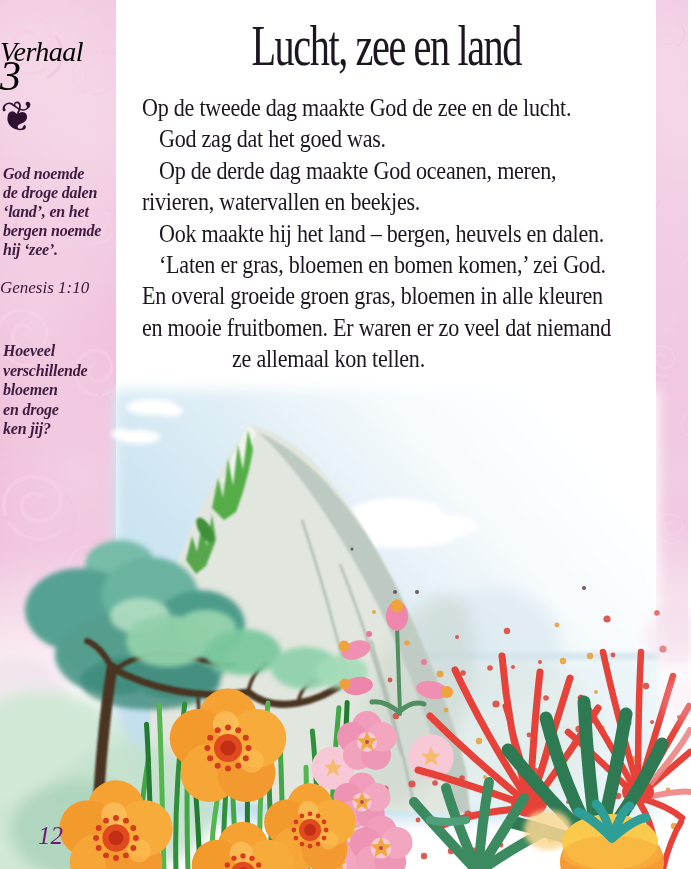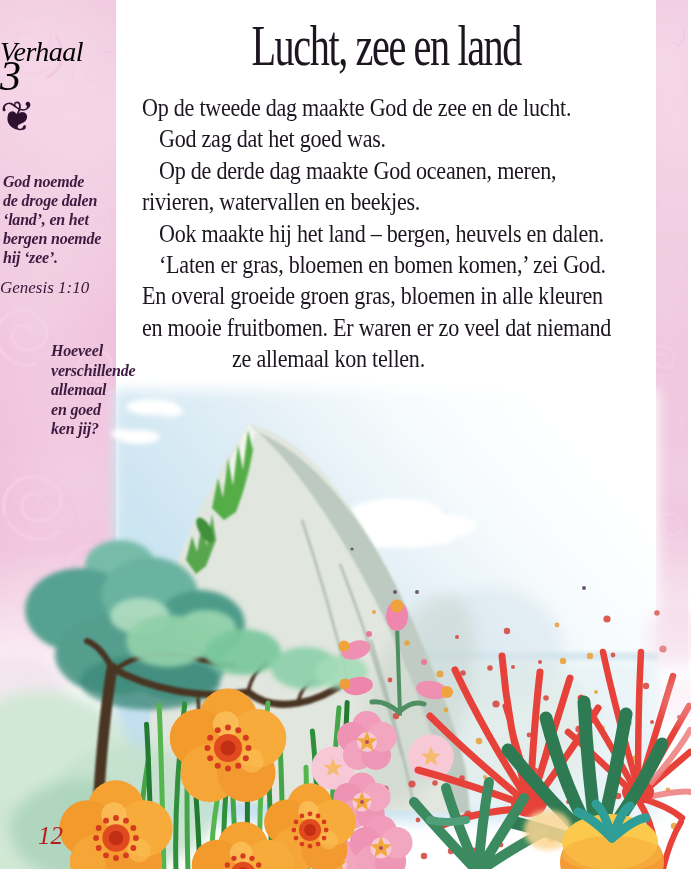--- a/index.html
+++ b/index.html
@@ -23,37 +23,37 @@
               mask-image:linear-gradient(to bottom,#000 60%,rgba(0,0,0,.5) 70%,transparent 78%);}
   .strip svg{position:absolute;left:0;top:0;}
   
   .illo{position:absolute;left:0;top:378px;width:691px;height:491px;z-index:1;}
   
   .txt{position:absolute;z-index:2;}
   .story-label{position:absolute;left:0;top:24px;width:116px;font-style:italic;font-size:28px;
                letter-spacing:-.5px;margin-top:12px;}
   .story-number{position:absolute;left:0;top:52px;width:116px;font-style:italic;font-size:42px;}
   .ornament{position:absolute;left:0;top:96px;width:116px;font-size:42px;line-height:1;color:#2e1130;}
-  .verse{position:absolute;left:3px;top:172px;width:110px;font-weight:bold;font-style:italic;
+  .verse{position:absolute;left:3px;top:164px;width:110px;font-weight:bold;font-style:italic;
          font-size:16px;line-height:19px;color:#3d1b41;letter-spacing:-.2px;}
   .verse-ref{position:absolute;left:0;top:278px;width:124px;font-style:italic;font-size:17px;
              color:#39193d;}
   .question{position:absolute;left:3px;top:341px;width:110px;font-weight:bold;font-style:italic;
-            font-size:16px;line-height:19.5px;color:#3d1b41;letter-spacing:-.2px;margin-left:48px;}
+            font-size:16px;line-height:19.5px;color:#3d1b41;letter-spacing:-.2px;}
   .page-title{position:absolute;left:116px;top:14px;width:484px;text-align:center;
               font-size:56px;color:#1d1520;white-space:nowrap;margin-left:28px;}
   .page-title span{display:inline-block;letter-spacing:-2px;transform:scaleX(.72);
                    transform-origin:center;}
   .story{position:absolute;left:142px;top:92px;color:#1d1620;font-size:26px;line-height:31.4px;}
   .story .ln{white-space:nowrap;letter-spacing:-.3px;transform:scaleX(.85);
              transform-origin:left center;}
   .story .indent{margin-left:17px;}
   .story .deep{margin-left:90px;}
   .page-number{position:absolute;left:38px;top:822px;font-style:italic;font-size:25px;
-               color:#b91c1c;}
+               color:#701a75;}
 </style>
 </head>
 <body>
 
 <div class="page">
 
   <div class="strip strip-left">
     <svg width="116" height="869" viewBox="0 0 116 869">
       <defs>
         <g id="flor">
@@ -426,22 +426,22 @@
     <div>God noemde</div>
     <div>de droge dalen</div>
     <div>‘land’, en het</div>
     <div>bergen noemde</div>
     <div>hij ‘zee’.</div>
   </div>
   <div class="txt verse-ref">Genesis 1:10</div>
   <div class="txt question">
     <div>Hoeveel</div>
     <div>verschillende</div>
-    <div>allemaal</div>
-    <div>en goed</div>
+    <div>bloemen</div>
+    <div>en droge</div>
     <div>ken jij?</div>
   </div>
 
   <div class="txt page-title">
     <span>Lucht, zee en land</span>
   </div>
   <div class="txt story">
     <div class="ln">Op de tweede dag maakte God de zee en de lucht.</div>
     <div class="ln indent">God zag dat het goed was.</div>
     <div class="ln indent">Op de derde dag maakte God oceanen, meren,</div>

